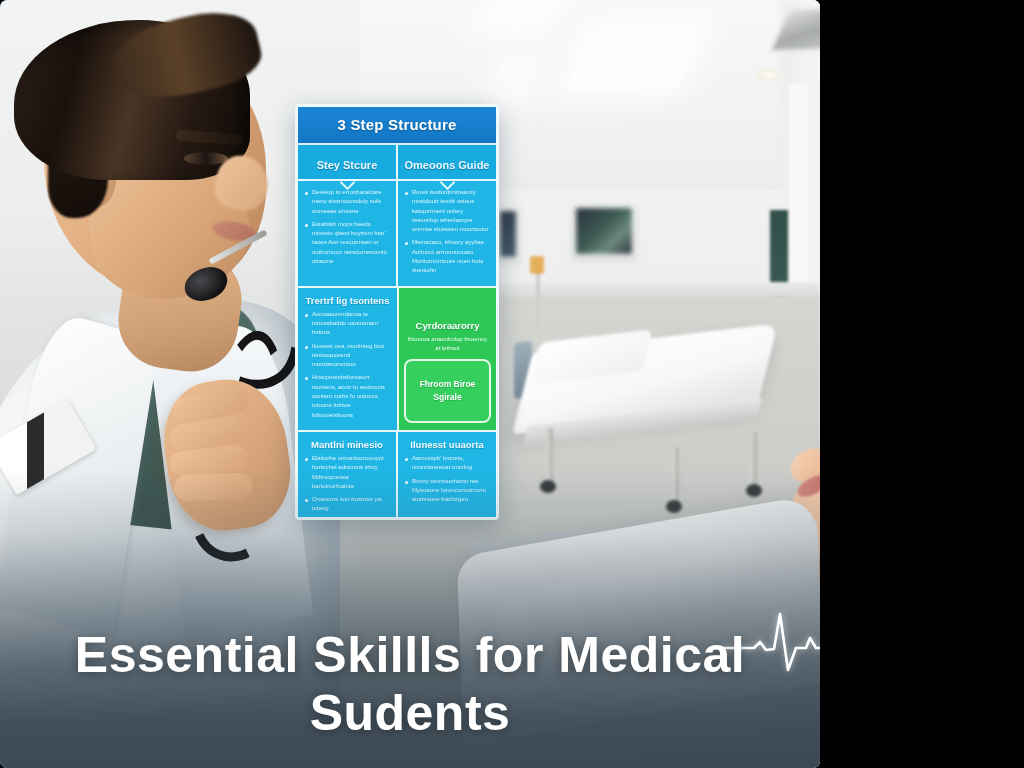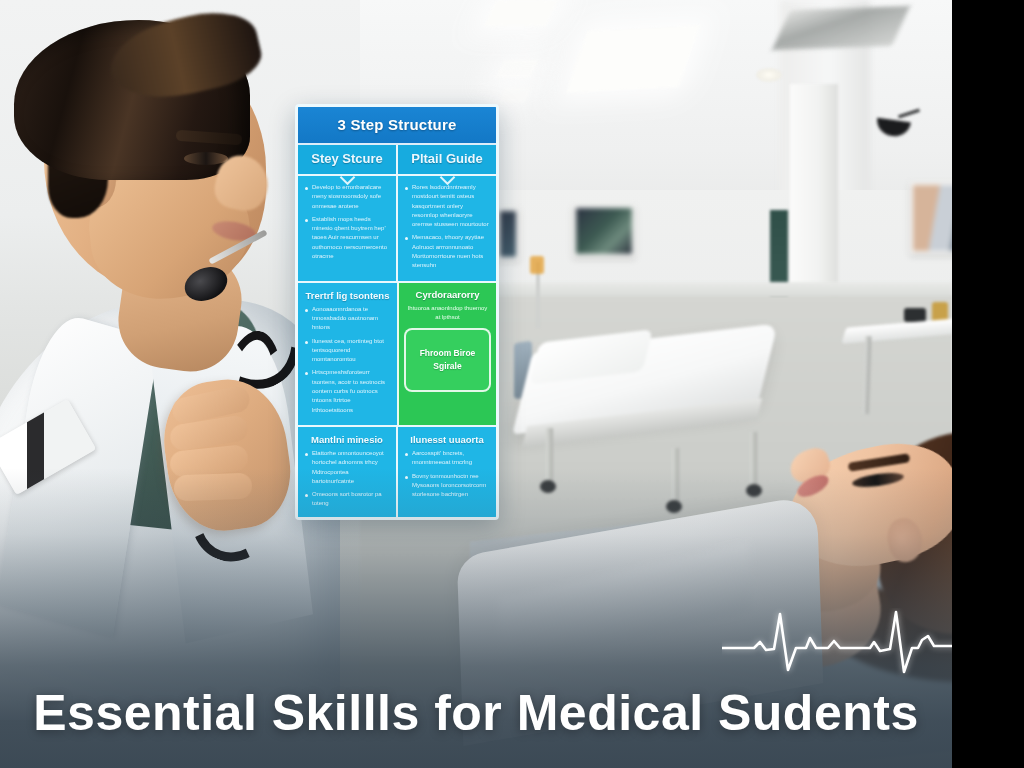--- a/index.html
+++ b/index.html
@@ -7,24 +7,25 @@
     margin: 0;
     padding: 0;
     background: #000;
   }
   body {
     font-family: "Liberation Sans", sans-serif;
   }
 
   #stage {
     position: relative;
-    width: 952px;
+    width: 820px;
     height: 768px;
     overflow: hidden;
     background: #1d4ed8;
+    border-radius: 7px;
   }
 
   
   .bg-room {
     position: absolute;
     inset: 0;
     background:
       linear-gradient(to bottom,
         #f2f3f3 0%,
         #eceeee 28%,
@@ -456,23 +457,23 @@
     border-bottom: 2px solid rgba(255,255,255,.85);
   }
   .panel-tabs {
     display: flex;
     border-bottom: 2px solid rgba(255,255,255,.9);
   }
   .panel-tab {
     flex: 1;
     text-align: center;
     color: #eaf8ff;
-    font-size: 13px;
+    font-size: 11px;
     font-weight: bold;
-    padding: 6px 2px 8px;
+    padding: 14px 2px 8px;
     background: #17abdf;
     position: relative;
     filter: blur(.45px);
     text-shadow: 0 1px 1px rgba(0,40,60,.35);
   }
   .panel-tab + .panel-tab { border-left: 2px solid rgba(255,255,255,.9); }
   .panel-tab::after {
     content: "";
     position: absolute;
     left: 50%; bottom: -9px;
@@ -492,21 +493,21 @@
     flex: 1;
     border-bottom: 2px solid rgba(255,255,255,.9);
   }
   .panel-row:last-child { border-bottom: none; }
   .panel-cell {
     flex: 1;
     padding: 7px 7px 6px;
     background: #1fb6e6;
     overflow: hidden;
   }
-  .panel-cell + .panel-cell { border-left: 2px solid rgba(255,255,255,.9); }
+  .panel-cell + .panel-cell { border-left: 2px solid rgba(255,255,255,.9); justify-content: flex-end; }
   .cell-title {
     color: #f2fbff;
     font-size: 9.5px;
     font-weight: bold;
     text-align: center;
     margin-bottom: 4px;
     filter: blur(.45px);
     text-shadow: 0 1px 1px rgba(0,40,60,.3);
   }
   .bullets { margin: 0; padding: 0; list-style: none; }
@@ -707,21 +708,21 @@
     <div class="finger f3"></div>
     <div class="finger f4"></div>
   </div>
 
   <div class="panel">
 
     <div class="panel-header">3 Step Structure</div>
 
     <div class="panel-tabs">
       <div class="panel-tab">Stey Stcure</div>
-      <div class="panel-tab">Pltail Guide</div>
+      <div class="panel-tab">Omeoons Guide</div>
     </div>
 
     <div class="panel-grid">
 
       <div class="panel-row">
         <div class="panel-cell">
           <ul class="bullets">
             <li>Develop to erronbaralcare meny siosmoonsdoly sofe onmesae arotene</li>
             <li>Establish mops heeds minesio qbent buytrem hep' taoes Auir rescurmsen ur outhornoco nerscurnercento otracme</li>
           </ul>

